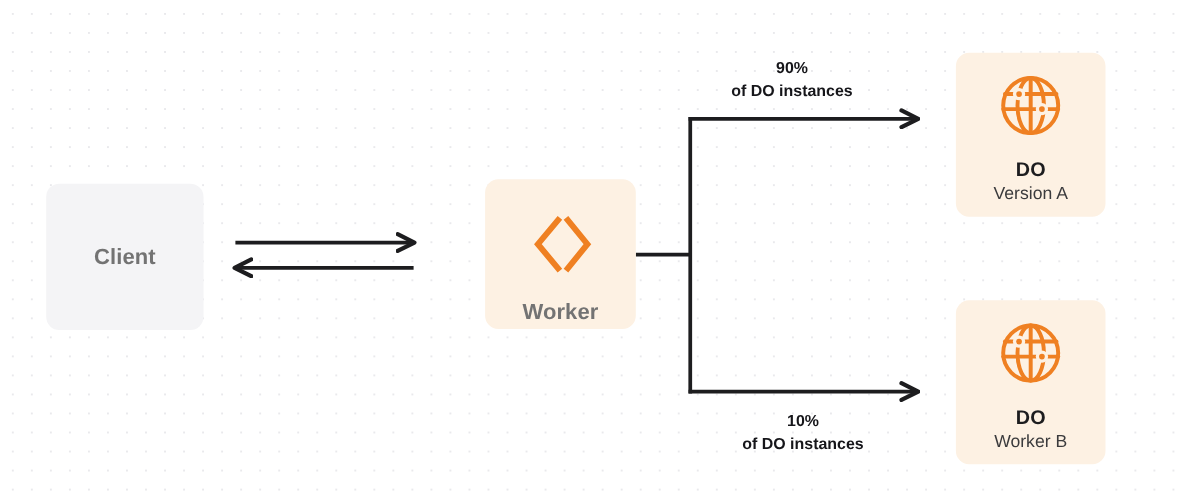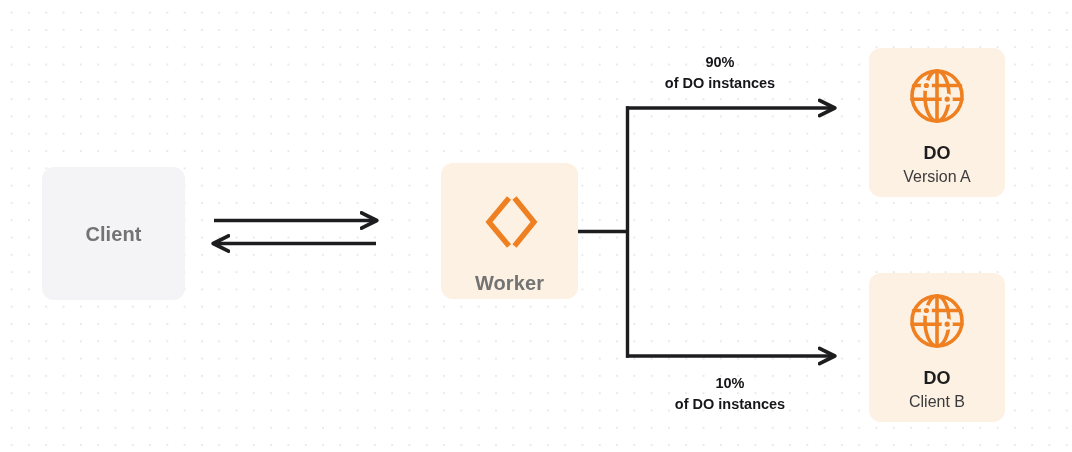--- a/index.html
+++ b/index.html
@@ -195,16 +195,16 @@
           <circle cx="22.4" cy="22.5" r="5.6"></circle>
           <circle cx="43.2" cy="36.2" r="5.6"></circle>
         </g>
         <g fill="#ef8022">
           <circle cx="22.4" cy="22.5" r="2.6"></circle>
           <circle cx="43.2" cy="36.2" r="2.6"></circle>
         </g>
       </svg>
     </span>
     <div class="node-title-sm">DO</div>
-    <div class="node-sub">Client B</div>
+    <div class="node-sub">Worker B</div>
   </div>
 
 </div>
 
 </body></html>

